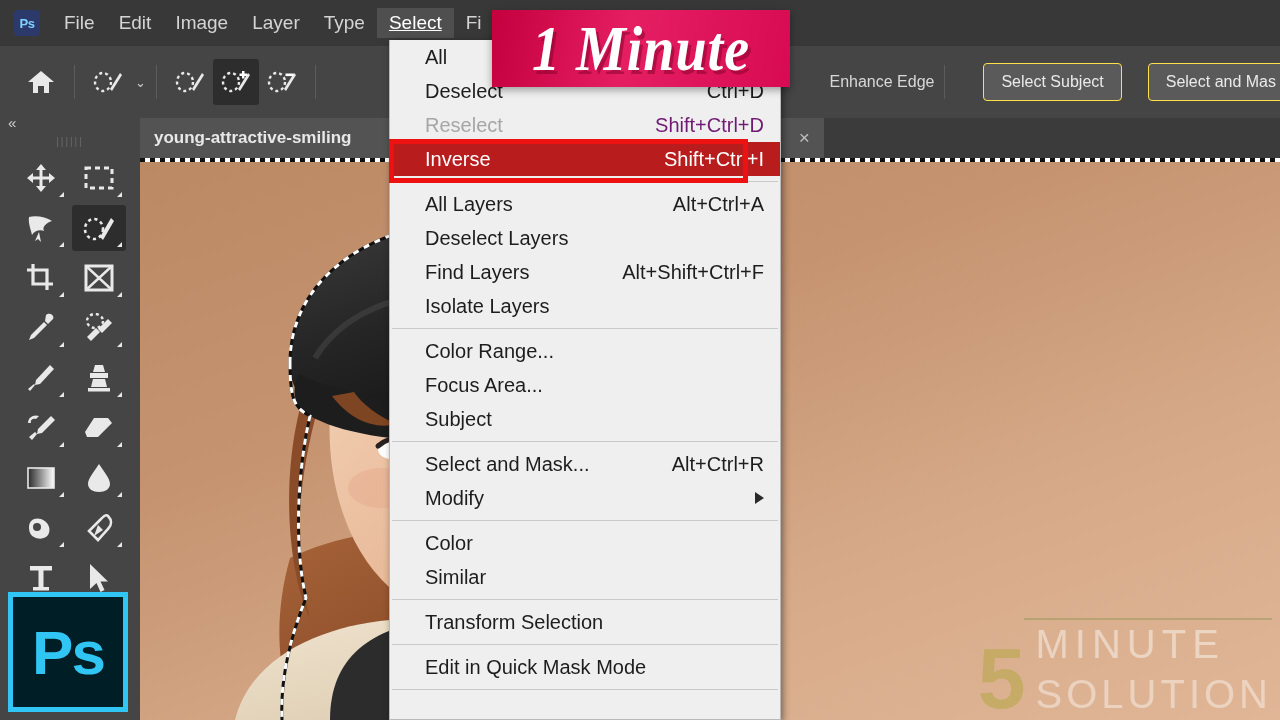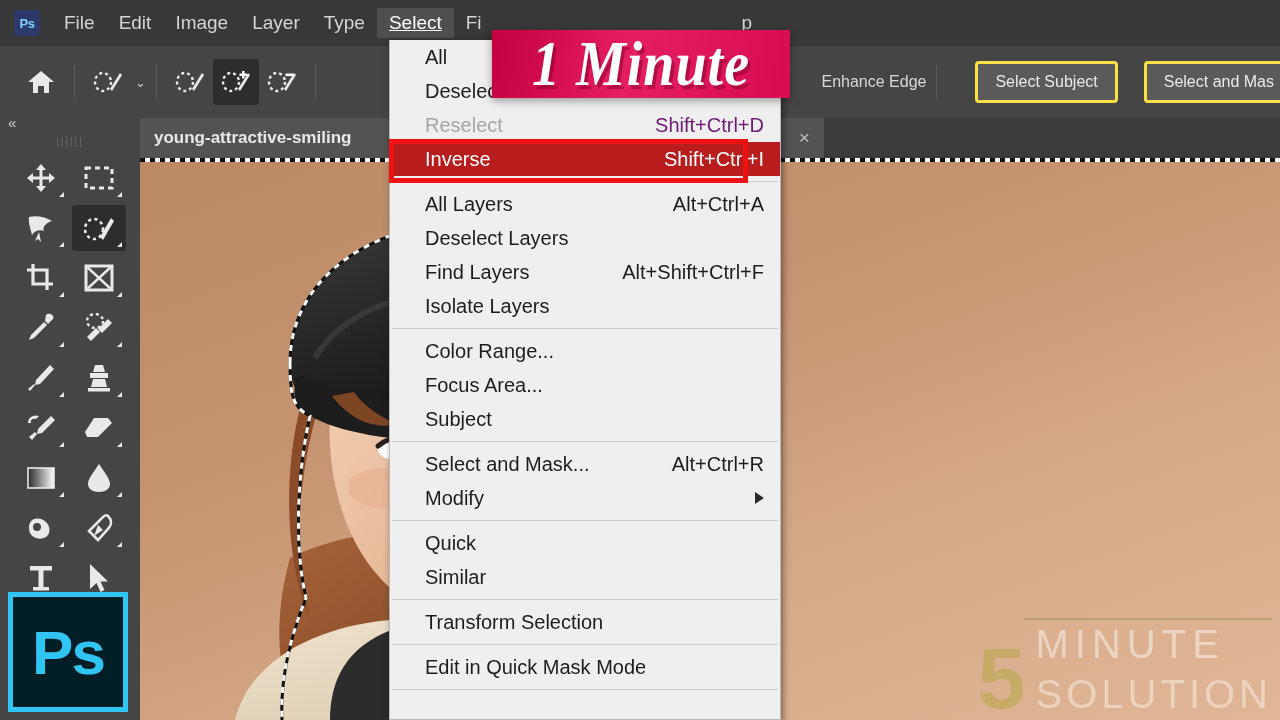--- a/index.html
+++ b/index.html
@@ -37,21 +37,21 @@
     display: flex; align-items: center;
   }
   .opt-icon {
     width: 46px; height: 46px; display: flex; align-items: center;
     justify-content: center; position: relative;
   }
   .opt-icon.sel { background: #2d2d2d; border-radius: 3px; }
   .opt-sep { width: 1px; height: 34px; background: #5c5c5c; margin: 0 10px; }
   .opt-label { color: #d8d8d8; font-size: 16px; white-space: nowrap; }
   .opt-btn {
-    background: #5a5a5a; border: 3px solid #fde047; border-radius: 4px;
+    background: #5a5a5a; border: 1px solid #fde047; border-radius: 4px;
     color: #eaeaea; font-size: 16px; padding: 9px 17px; white-space: nowrap;
   }
   .chev { color: #cfcfcf; font-size: 13px; margin-left: 4px; }
 
   
   #tabbar {
     position: absolute; left: 140px; top: 118px; width: 1142px; height: 40px;
     background: #3b3b3b; display: flex; align-items: center;
   }
   #doc-tab {
@@ -146,24 +146,24 @@
     border-top: 6px solid transparent; border-bottom: 6px solid transparent;
     border-left: 9px solid #2a2a2a;
   }
   #redbox {
     position: absolute; left: 389px; top: 139px; width: 359px; height: 44px;
     border: 5px solid #ee1111; pointer-events: none;
   }
 
   
   #badge {
-    position: absolute; left: 492px; top: 10px; width: 298px; height: 68px;
+    position: absolute; left: 492px; top: 10px; width: 298px; height: 77px;
     background: linear-gradient(100deg, #c4003f 0%, #e51e62 45%, #d80b52 100%);
     box-shadow: 0 3px 8px rgba(0,0,0,0.35);
-    display: flex; align-items: center; justify-content: center; margin-top: 20px;
+    display: flex; align-items: center; justify-content: center;
   }
   #badge-text {
     color: #ffffff; font-size: 56px; font-weight: bold; font-style: italic;
     font-family: "Liberation Serif", serif;
     letter-spacing: 1px; white-space: nowrap;
     text-shadow: 3px 3px 0 rgba(120,0,35,0.45);
     transform: scaleY(1.12);
   }
 
   
@@ -568,21 +568,21 @@
       <span class="sc">Alt+Ctrl+R</span>
     </div>
     <div class="mrow">
       <span>Modify</span>
       <span class="arrow-r"></span>
     </div>
 
     <div class="msep"></div>
 
     <div class="mrow">
-      <span>Quick</span>
+      <span>Color</span>
       <span class="sc"></span>
     </div>
     <div class="mrow">
       <span>Similar</span>
       <span class="sc"></span>
     </div>
 
     <div class="msep"></div>
 
     <div class="mrow">

